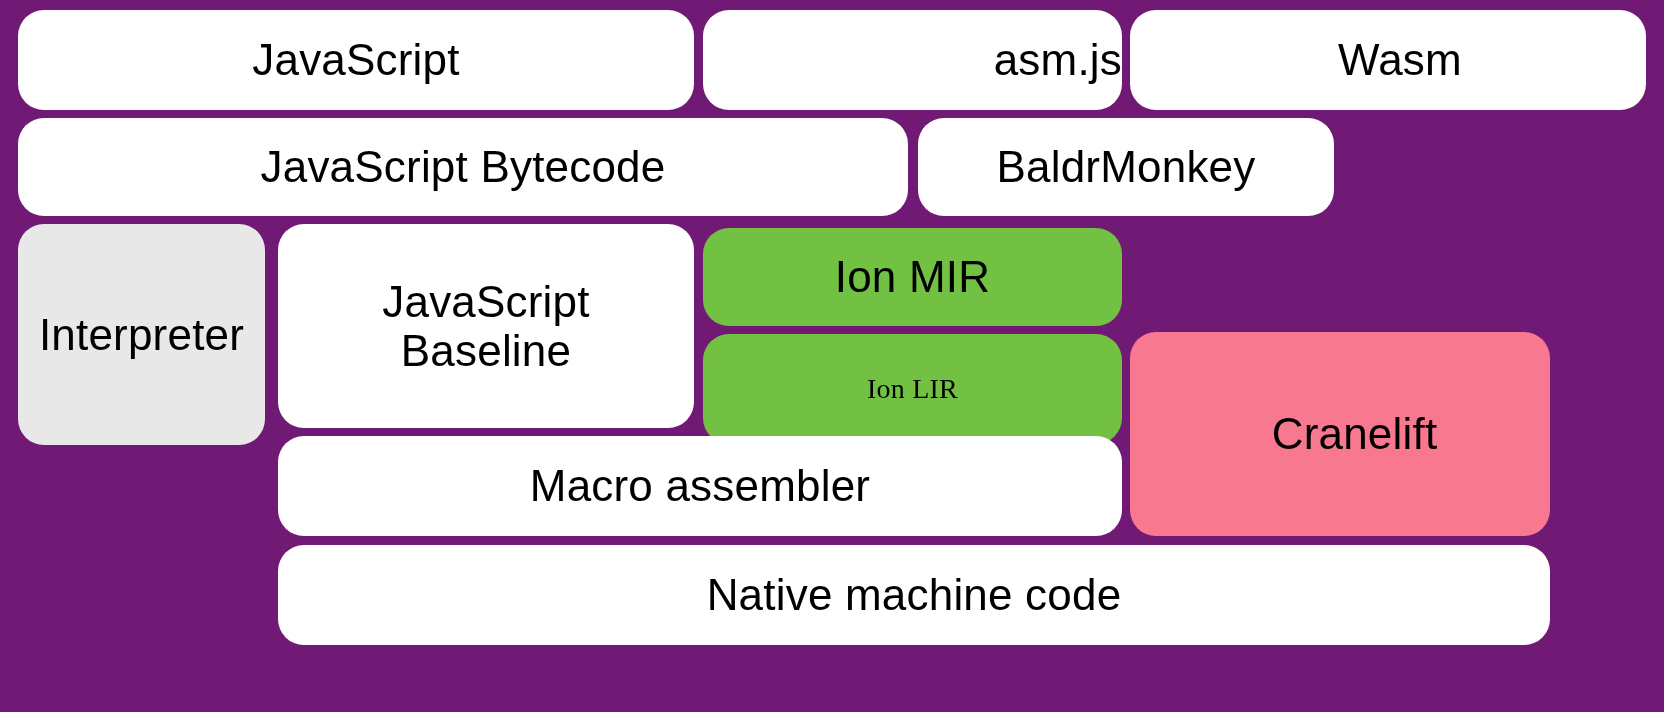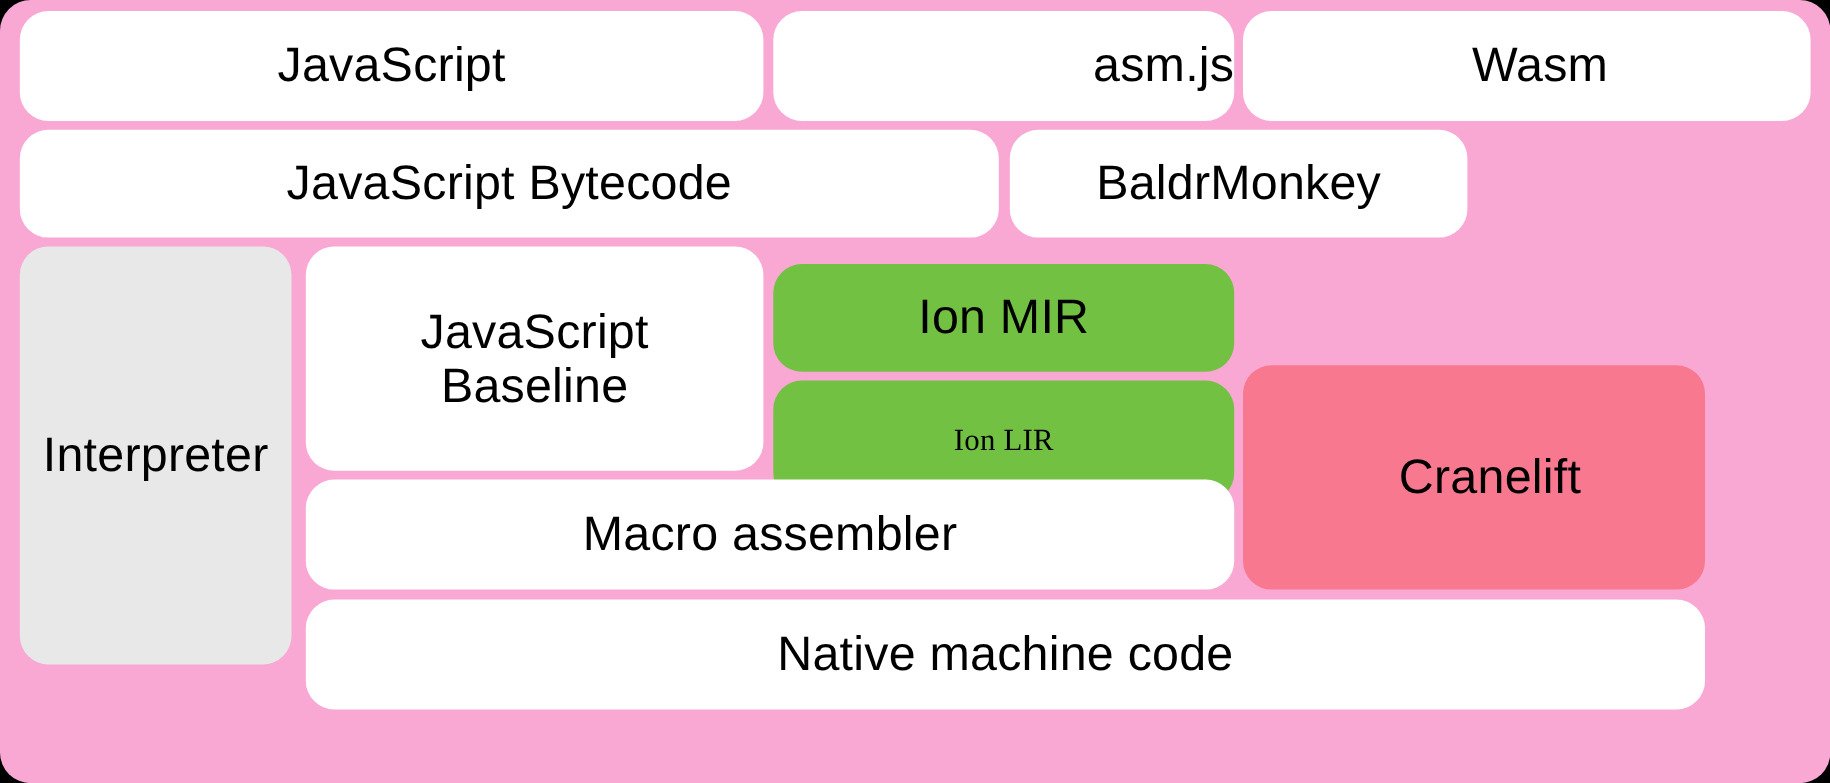--- a/index.html
+++ b/index.html
@@ -25,33 +25,33 @@
     text-align: center;
     color: #000000;
     line-height: 1.12;
     white-space: pre-line;
     font-weight: 400;
     letter-spacing: 0.2px;
     user-select: none;
   }
   .fill-white { background: #ffffff; }
   .fill-gray  { background: #e8e8e8; }
-  .fill-green { background: #72c143; margin-top: 12px; }
+  .fill-green { background: #72c143; }
   .fill-pink  { background: #f8798f; }
 </style>
 </head>
 <body>
 
-<div id="stage" style="background: #f9a8d4; border-radius: 28px;">
+<div id="stage" style="background: #701a75;">
     <div class="box fill-white" style="left: 18px; top: 10px; width: 676px; height: 100px; font-size: 44px; color: rgb(0, 0, 0);"><span>JavaScript</span></div>
     <div class="box fill-white" style="left: 703px; top: 10px; width: 419px; height: 100px; font-size: 44px; color: rgb(0, 0, 0); justify-content: flex-end;"><span>asm.js</span></div>
     <div class="box fill-white" style="left: 1130px; top: 10px; width: 516px; height: 100px; font-size: 44px; color: rgb(0, 0, 0); padding-left: 24px;"><span>Wasm</span></div>
     <div class="box fill-white" style="left: 918px; top: 118px; width: 416px; height: 98px; font-size: 44px; color: rgb(0, 0, 0);"><span>BaldrMonkey</span></div>
     <div class="box fill-white" style="left: 18px; top: 118px; width: 890px; height: 98px; font-size: 44px; color: rgb(0, 0, 0);"><span>JavaScript Bytecode</span></div>
-    <div class="box fill-gray" style="left: 18px; top: 224px; width: 247px; height: 380px; font-size: 44px; color: rgb(0, 0, 0);"><span>Interpreter</span></div>
+    <div class="box fill-gray" style="left: 18px; top: 224px; width: 247px; height: 221px; font-size: 44px; color: rgb(0, 0, 0);"><span>Interpreter</span></div>
     <div class="box fill-white" style="left: 278px; top: 224px; width: 416px; height: 204px; font-size: 44px; color: rgb(0, 0, 0);"><span>JavaScript
 Baseline</span></div>
     <div class="box fill-green" style="left: 703px; top: 228px; width: 419px; height: 98px; font-size: 44px; color: rgb(0, 0, 0);"><span>Ion MIR</span></div>
     <div class="box fill-green" style="left: 703px; top: 334px; width: 419px; height: 110px; font-size: 28px; color: rgb(0, 0, 0); font-family: Liberation Serif, serif;"><span>Ion LIR</span></div>
     <div class="box fill-pink" style="left: 1130px; top: 332px; width: 420px; height: 204px; font-size: 44px; color: rgb(0, 0, 0); padding-left: 29px;"><span>Cranelift</span></div>
     <div class="box fill-white" style="left: 278px; top: 436px; width: 844px; height: 100px; font-size: 44px; color: rgb(0, 0, 0);"><span>Macro assembler</span></div>
     <div class="box fill-white" style="left: 278px; top: 545px; width: 1272px; height: 100px; font-size: 44px; color: rgb(0, 0, 0);"><span>Native machine code</span></div>
   </div>
 
 </body></html>

